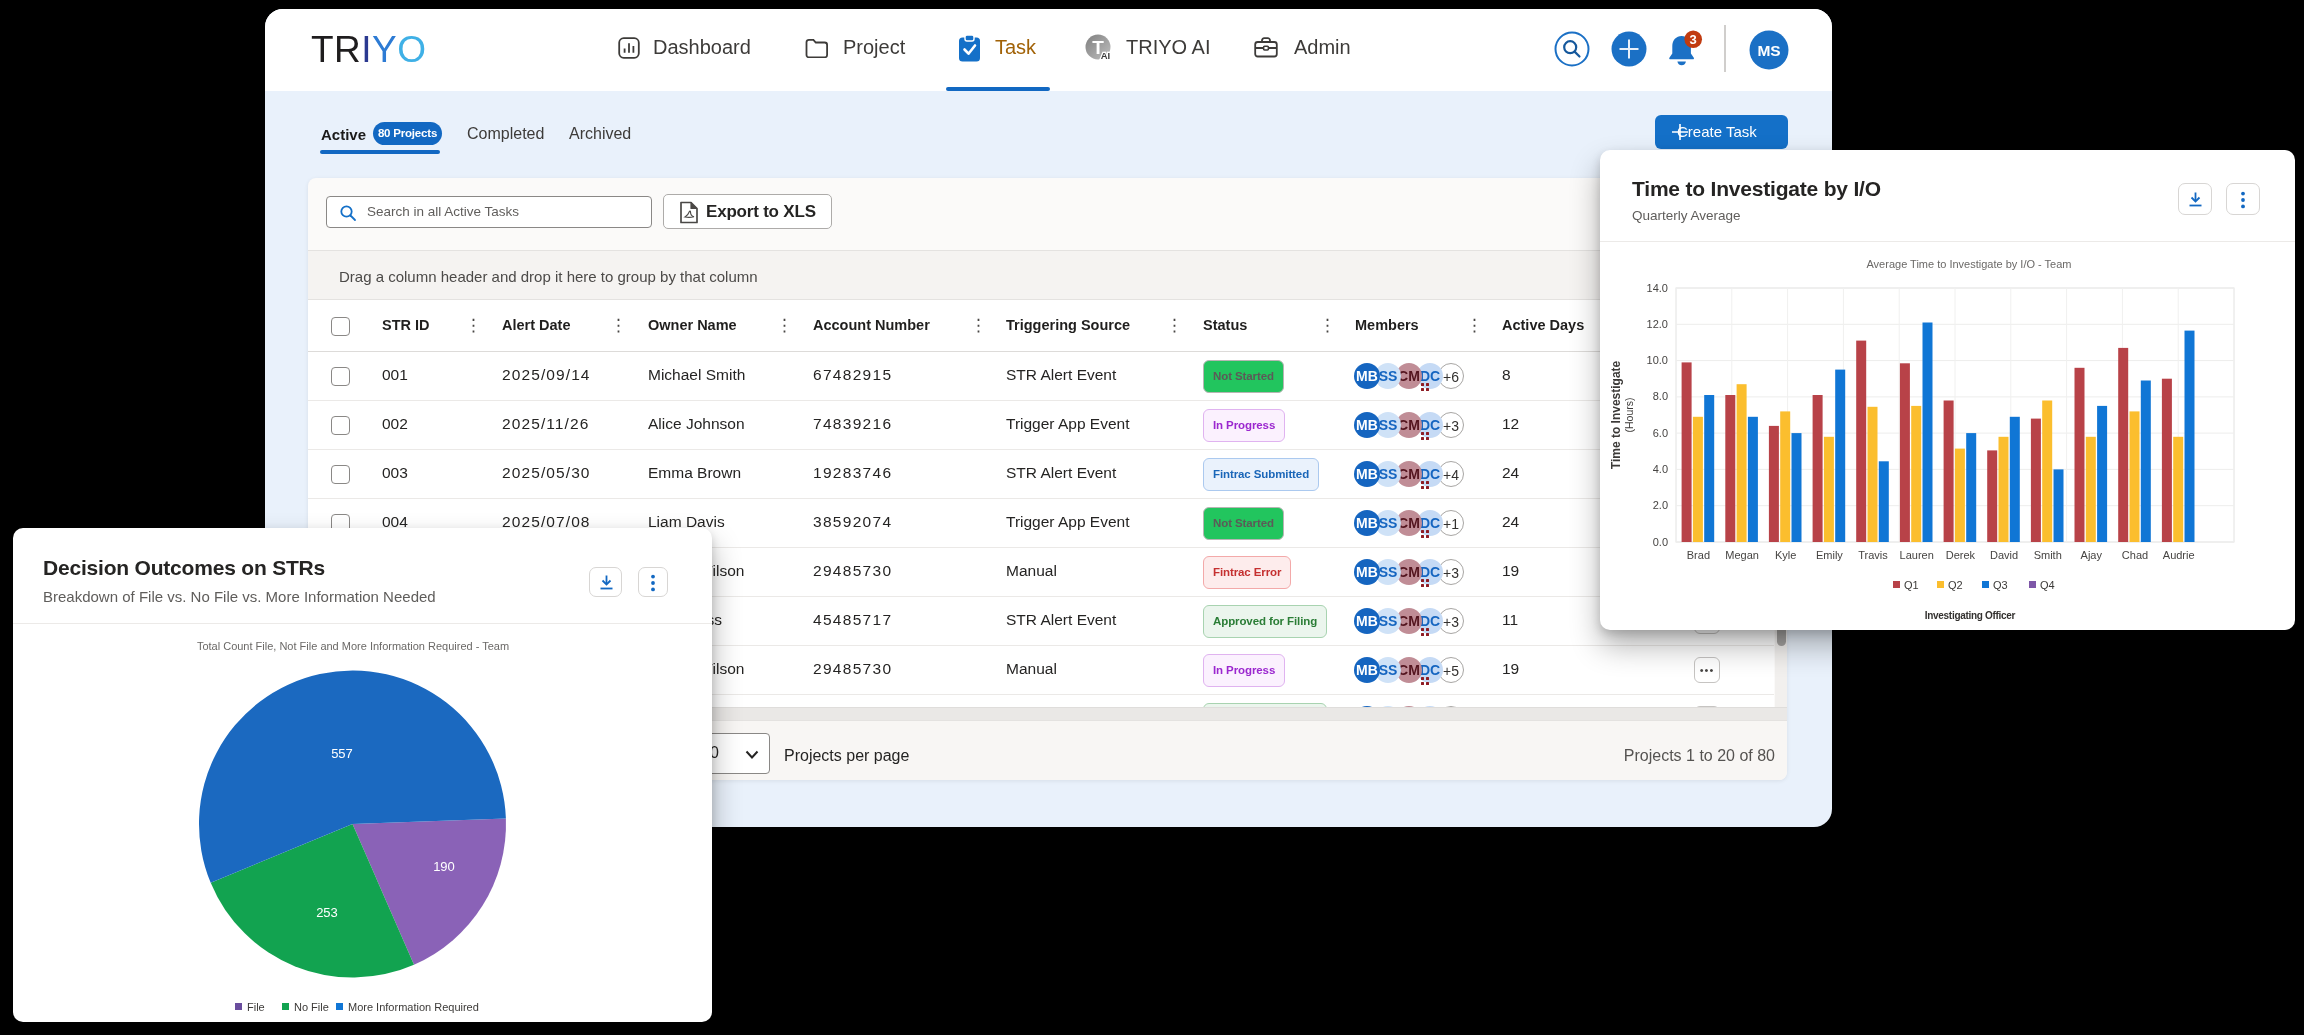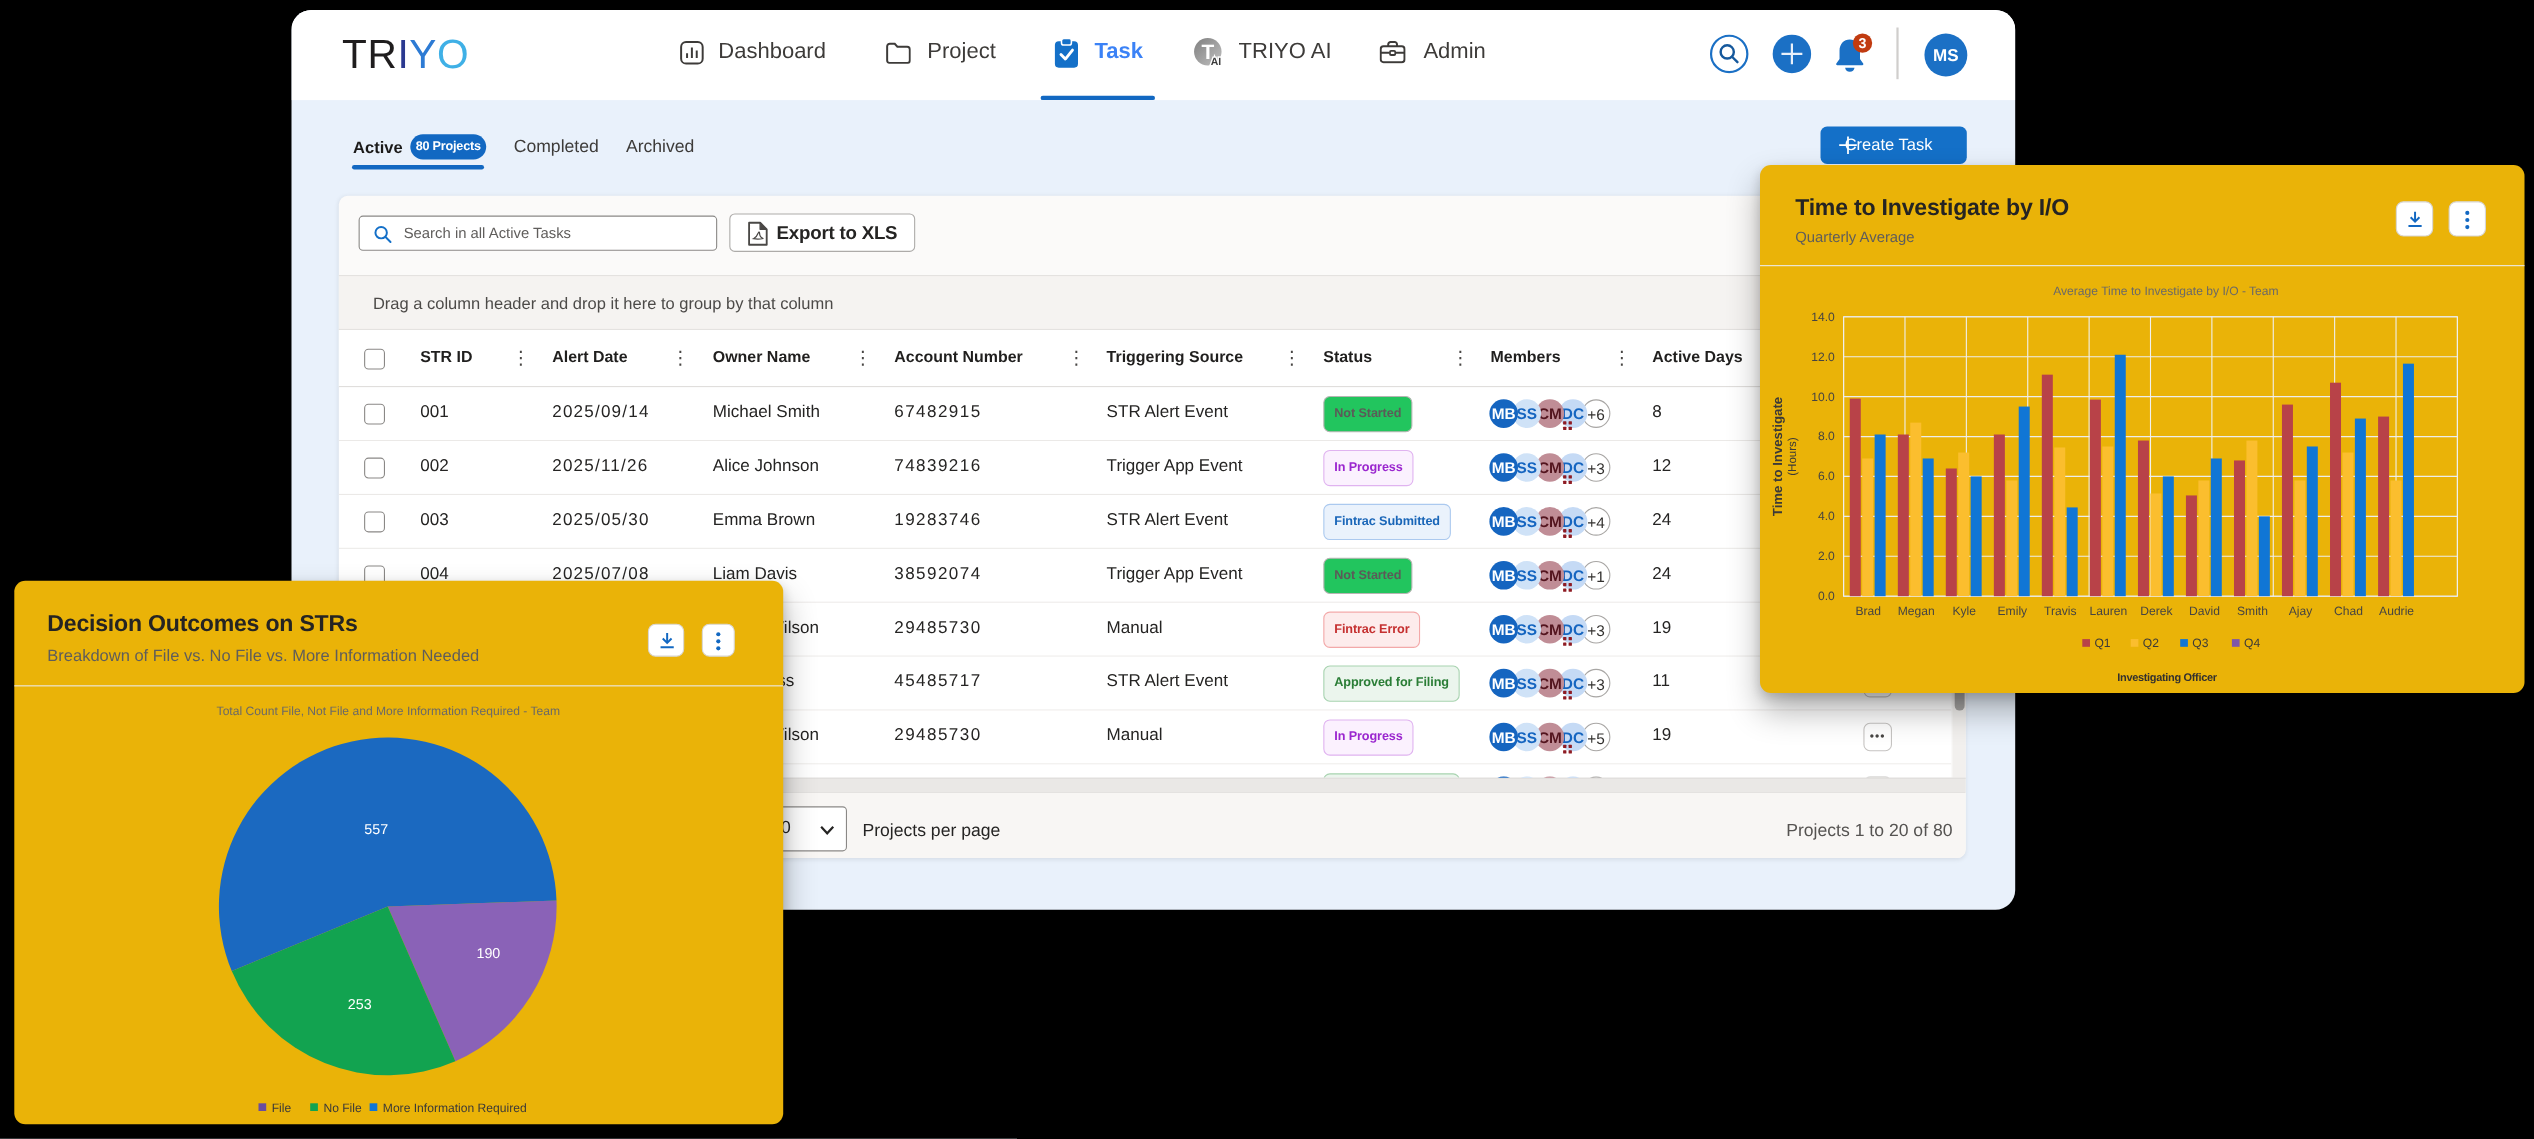--- a/index.html
+++ b/index.html
@@ -2,21 +2,21 @@
 <html><head><meta charset="utf-8">
 <style>
 * { margin:0; padding:0; box-sizing:border-box; }
 html,body { width:2304px; height:1035px; background:#000; font-family:"Liberation Sans", sans-serif; overflow:hidden; }
 #win { position:absolute; left:265px; top:9px; width:1567px; height:818px; background:#e9f1fb; border-radius:18px; overflow:hidden; }
 #nav { position:absolute; left:0; top:0; width:100%; height:82px; background:#fff; }
 #logo { position:absolute; left:46px; top:20px; font-size:37px; letter-spacing:.5px; color:#1f1d1e; }
 #logo .i { color:#2b3990; } #logo .y { color:#2d7bd4; } #logo .o { color:#3fb0e6; }
 .navit { position:absolute; top:27px; font-size:20px; color:#3d3b39; }
 .navimg { position:absolute; }
-#tasklbl { font-weight:bold; color:#3b82f6; }
+#tasklbl { font-weight:normal; color:#a16207; }
 #navunder { position:absolute; left:681px; top:78px; width:104px; height:4px; background:#1268c2; border-radius:2px; }
 #vdiv { position:absolute; left:1459px; top:16px; width:2px; height:47px; background:#d0cecc; }
 .tabtxt { position:absolute; top:116px; font-size:16px; color:#3d3b39; }
 #badge { position:absolute; left:108px; top:113px; width:69px; height:23px; background:#1268c2; border-radius:12px; color:#fff; font-size:11.5px; font-weight:bold; letter-spacing:-.2px; text-align:center; line-height:23px; }
 #tabunder { position:absolute; left:55px; top:141px; width:120px; height:4px; background:#1268c2; border-radius:2px; }
 #ctask { position:absolute; left:1390px; top:106px; width:133px; height:34px; background:#1470c8; border-radius:6px; color:#fff; font-size:15px; line-height:34px; }
 #tcard { position:absolute; left:43px; top:169px; width:1479px; height:602px; background:#fbfaf9; border-radius:8px; box-shadow:0 1px 4px rgba(0,0,0,.08); }
 #searchbox { position:absolute; left:18px; top:18px; width:326px; height:32px; background:#fff; border:1.5px solid #8a8886; border-radius:4px; }
 #searchbox span { position:absolute; left:40px; top:7px; font-size:13.5px; color:#605e5c; }
 #exportbtn { position:absolute; left:355px; top:16px; width:169px; height:35px; background:#fff; border:1.5px solid #adaba9; border-radius:5px; }
@@ -51,21 +51,21 @@
 .dots3 { position:absolute; left:1386px; top:11px; width:26px; height:26px; border:1px solid #c6c4c2; border-radius:6px; font-size:11px; letter-spacing:1px; color:#484644; text-align:center; line-height:24px; background:#fff; }
 #rowwrap { position:absolute; left:0; top:174px; width:1479px; height:355px; overflow:hidden; }
 #hscroll { position:absolute; left:0; top:529px; width:1479px; height:13px; background:#eae8e6; border-top:1px solid #dfdddb; }
 #vscroll { position:absolute; left:1467px; top:174px; width:12px; height:355px; background:#f2f0ee; }
 #vthumb { position:absolute; left:1468.5px; top:424px; width:9px; height:44px; background:#a5a3a1; border-radius:5px; }
 #tfoot { position:absolute; left:0; top:542px; width:1479px; height:60px; background:#f8f6f4; border-top:1px solid #e4e2e0; border-radius:0 0 8px 8px; }
 #psel { position:absolute; left:352px; top:12px; width:110px; height:41px; background:#fff; border:1.5px solid #8a8886; border-radius:4px; }
 #psel b { position:absolute; left:40px; top:10px; font-size:16px; font-weight:normal; color:#252423; }
 #tfoot .ppp { position:absolute; left:476px; top:26px; font-size:16px; color:#252423; }
 #tfoot .pright { position:absolute; right:12px; top:26px; font-size:16px; color:#555351; }
-.card { position:absolute; background:#eab308; border-radius:10px; box-shadow:0 4px 10px rgba(0,0,0,.16), 0 16px 30px rgba(0,0,0,.30); }
+.card { position:absolute; background:#ffffff; border-radius:10px; box-shadow:0 4px 10px rgba(0,0,0,.16), 0 16px 30px rgba(0,0,0,.30); }
 .cardtitle { position:absolute; left:30px; top:28px; font-size:21px; font-weight:bold; color:#252423; letter-spacing:-.2px; }
 .cardsub { position:absolute; left:30px; top:60px; font-size:13.5px; color:#5f5d5b; }
 .cbtn { position:absolute; top:36px; width:33px; height:31px; border:1px solid #d8d6d4; border-radius:7px; background:#fff; }
 .cdiv { position:absolute; left:0; top:95px; width:100%; height:1px; background:#eceae8; }
 .ctick { font-size:11px; fill:#464442; }
 .cleg { font-size:11px; fill:#3c3a38; }
 .plbl { font-size:13px; fill:#fff; text-anchor:middle; }
 svg text { font-family:"Liberation Sans", sans-serif; }
 </style></head>
 <body>

